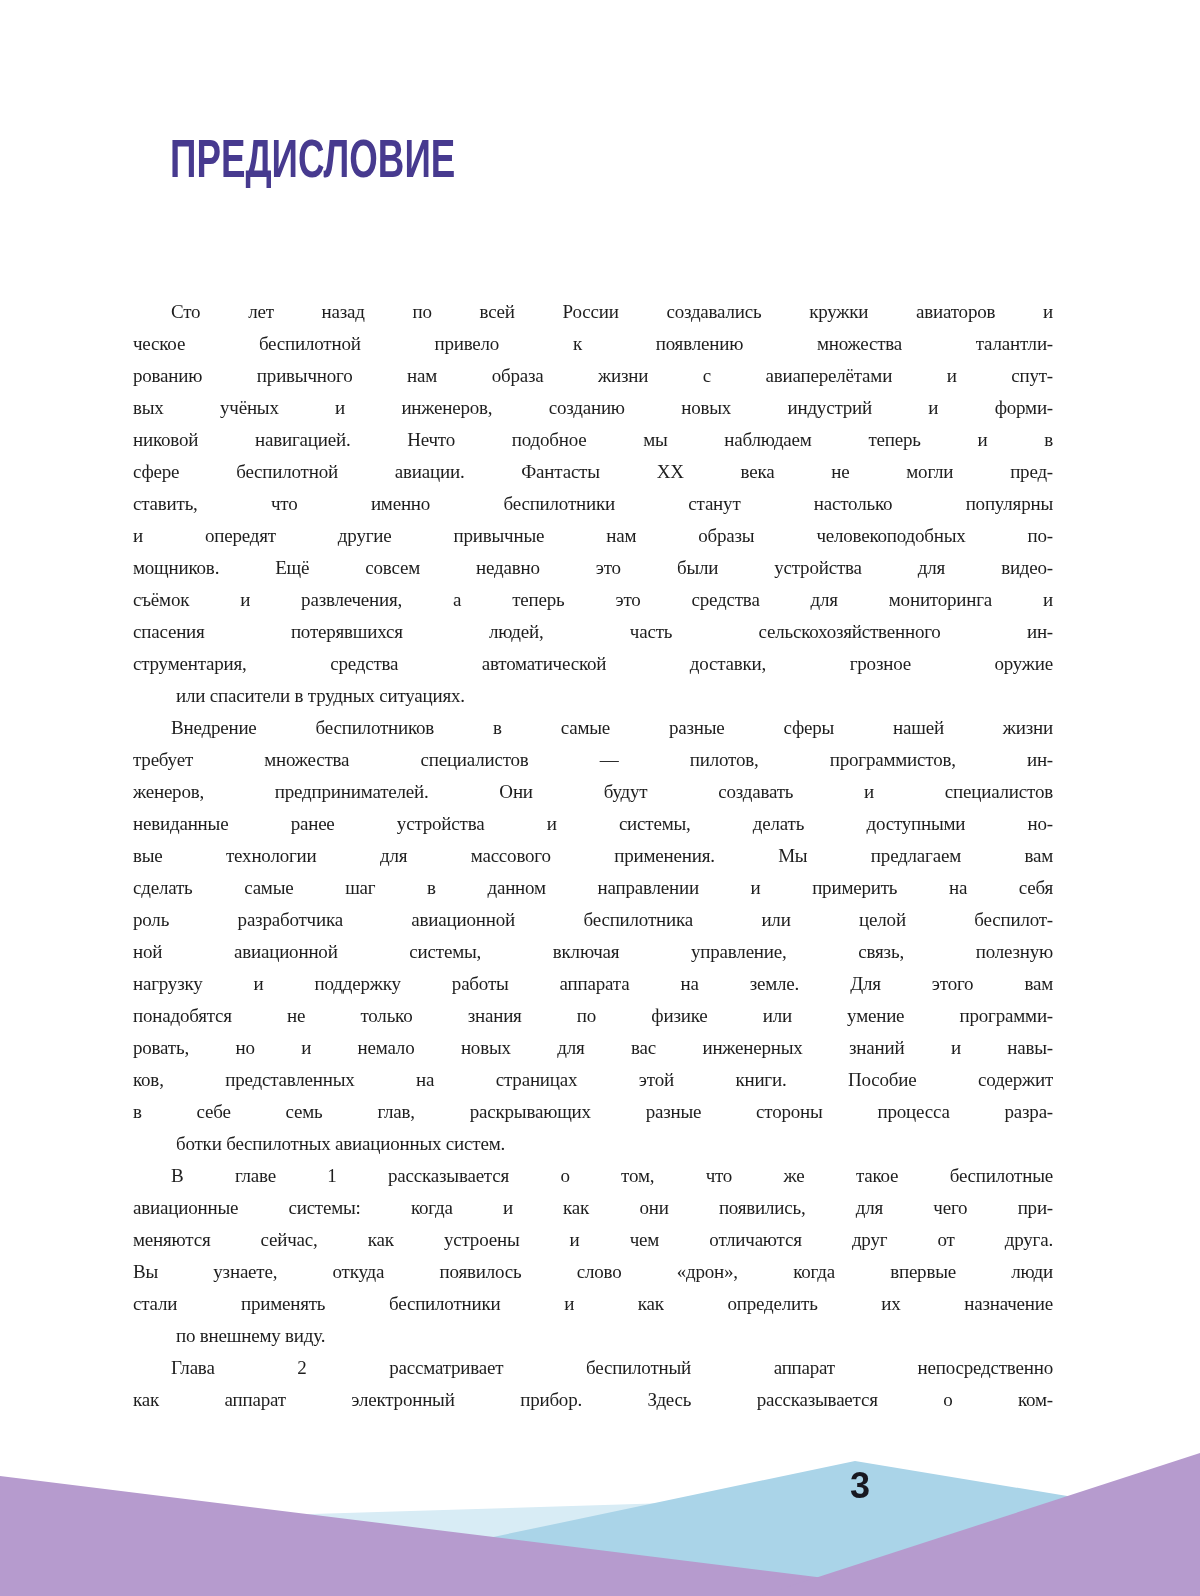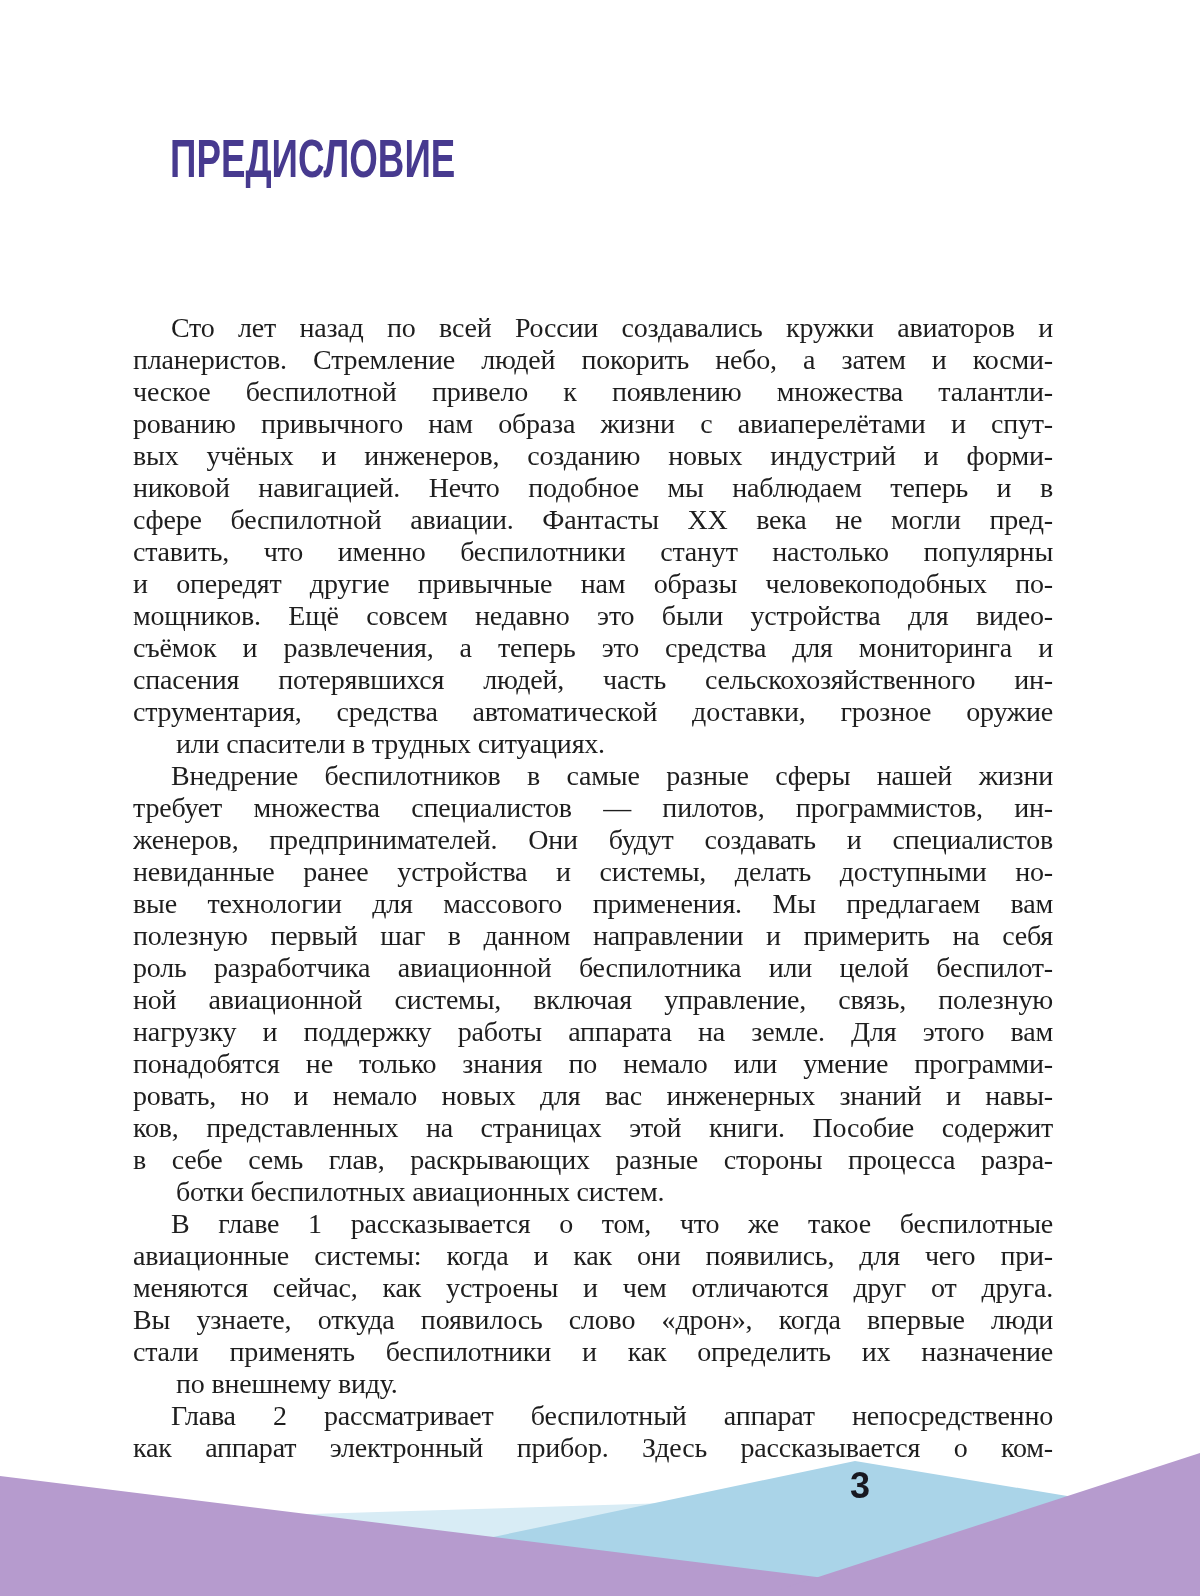--- a/index.html
+++ b/index.html
@@ -25,24 +25,24 @@
     font-size: 54px;
     line-height: 56px;
     letter-spacing: 0px;
     transform: scaleX(0.68);
     transform-origin: left top;
     color: var(--color-heading, #473a8f);
     white-space: nowrap;
   }
   .text-block {
     position: absolute;
-    top: 312px;
+    top: 296px;
     left: 133px;
     width: 920px;
-    font-size: 28px;
+    font-size: 19px;
     letter-spacing: -0.2px;
     color: var(--color-body, #1e1e1e);
     font-family: Liberation Serif, serif;
   }
   .text-line {
     height: 32px;
     line-height: 32px;
     text-align: justify;
     text-align-last: justify;
     overflow: hidden;
@@ -73,43 +73,42 @@
 </style>
 </head>
 <body>
 
 <div class="page">
 
   <h1 class="page-title">ПРЕДИСЛОВИЕ</h1>
 
   <main class="text-block">
       <div class="text-line first">Сто лет назад по всей России создавались кружки авиаторов и</div>
-      <div class="text-line">планеристов. Стремление людей покорить небо, а затем и косми-</div>
       <div class="text-line">ческое беспилотной привело к появлению множества талантли-</div>
       <div class="text-line">рованию привычного нам образа жизни с авиаперелётами и спут-</div>
       <div class="text-line">вых учёных и инженеров, созданию новых индустрий и форми-</div>
       <div class="text-line">никовой навигацией. Нечто подобное мы наблюдаем теперь и в</div>
       <div class="text-line">сфере беспилотной авиации. Фантасты XX века не могли пред-</div>
       <div class="text-line">ставить, что именно беспилотники станут настолько популярны</div>
       <div class="text-line">и опередят другие привычные нам образы человекоподобных по-</div>
       <div class="text-line">мощников. Ещё совсем недавно это были устройства для видео-</div>
       <div class="text-line">съёмок и развлечения, а теперь это средства для мониторинга и</div>
       <div class="text-line">спасения потерявшихся людей, часть сельскохозяйственного ин-</div>
       <div class="text-line">струментария, средства автоматической доставки, грозное оружие</div>
       <div class="text-line last">или спасители в трудных ситуациях.</div>
       <div class="text-line first">Внедрение беспилотников в самые разные сферы нашей жизни</div>
       <div class="text-line">требует множества специалистов — пилотов, программистов, ин-</div>
       <div class="text-line">женеров, предпринимателей. Они будут создавать и специалистов</div>
       <div class="text-line">невиданные ранее устройства и системы, делать доступными но-</div>
       <div class="text-line">вые технологии для массового применения. Мы предлагаем вам</div>
-      <div class="text-line">полезную первый шаг в данном направлении и примерить на себя</div>
+      <div class="text-line">сделать самые шаг в данном направлении и примерить на себя</div>
       <div class="text-line">роль разработчика авиационной беспилотника или целой беспилот-</div>
       <div class="text-line">ной авиационной системы, включая управление, связь, полезную</div>
       <div class="text-line">нагрузку и поддержку работы аппарата на земле. Для этого вам</div>
-      <div class="text-line">понадобятся не только знания по немало или умение программи-</div>
+      <div class="text-line">понадобятся не только знания по физике или умение программи-</div>
       <div class="text-line">ровать, но и немало новых для вас инженерных знаний и навы-</div>
       <div class="text-line">ков, представленных на страницах этой книги. Пособие содержит</div>
       <div class="text-line">в себе семь глав, раскрывающих разные стороны процесса разра-</div>
       <div class="text-line last">ботки беспилотных авиационных систем.</div>
       <div class="text-line first">В главе 1 рассказывается о том, что же такое беспилотные</div>
       <div class="text-line">авиационные системы: когда и как они появились, для чего при-</div>
       <div class="text-line">меняются сейчас, как устроены и чем отличаются друг от друга.</div>
       <div class="text-line">Вы узнаете, откуда появилось слово «дрон», когда впервые люди</div>
       <div class="text-line">стали применять беспилотники и как определить их назначение</div>
       <div class="text-line last">по внешнему виду.</div>

